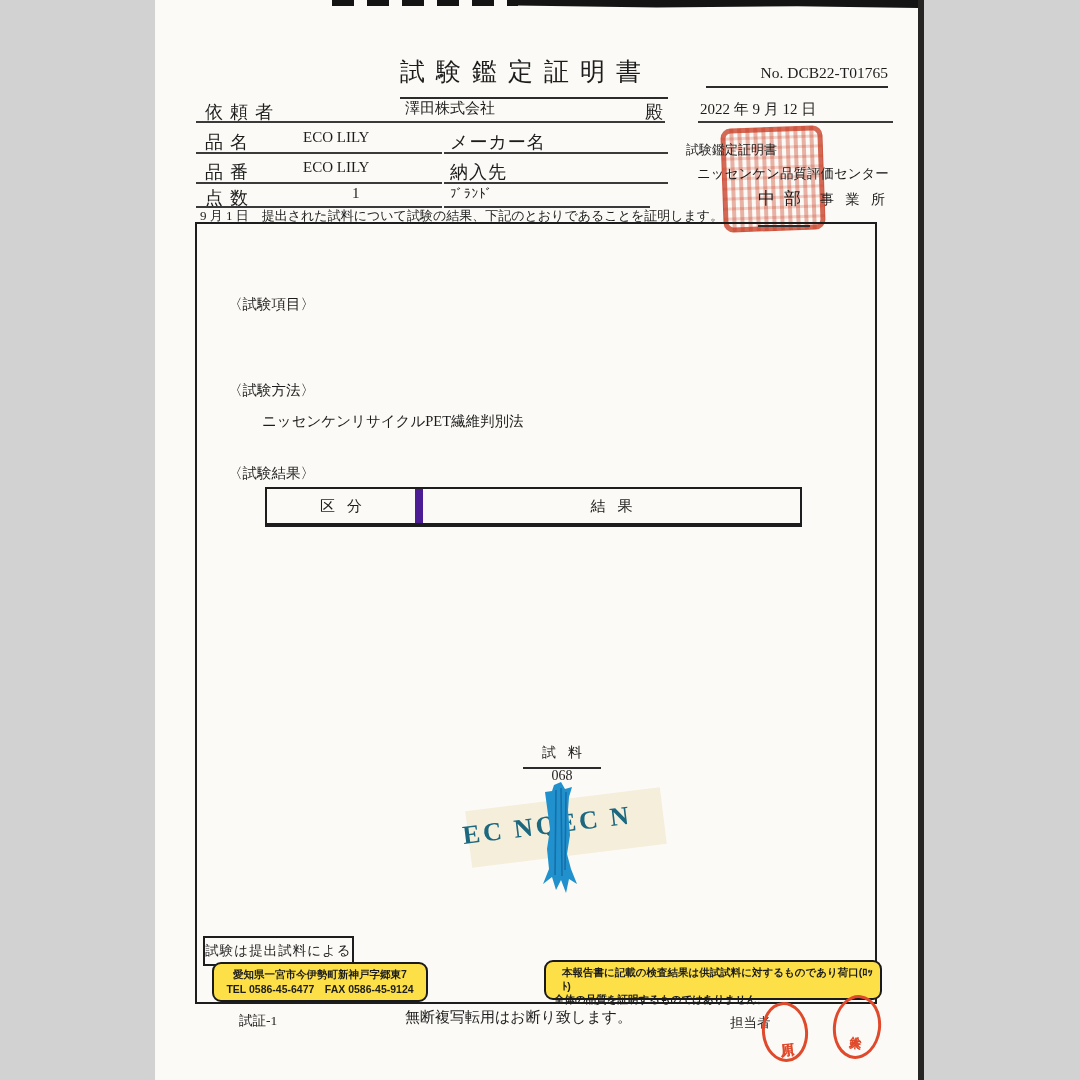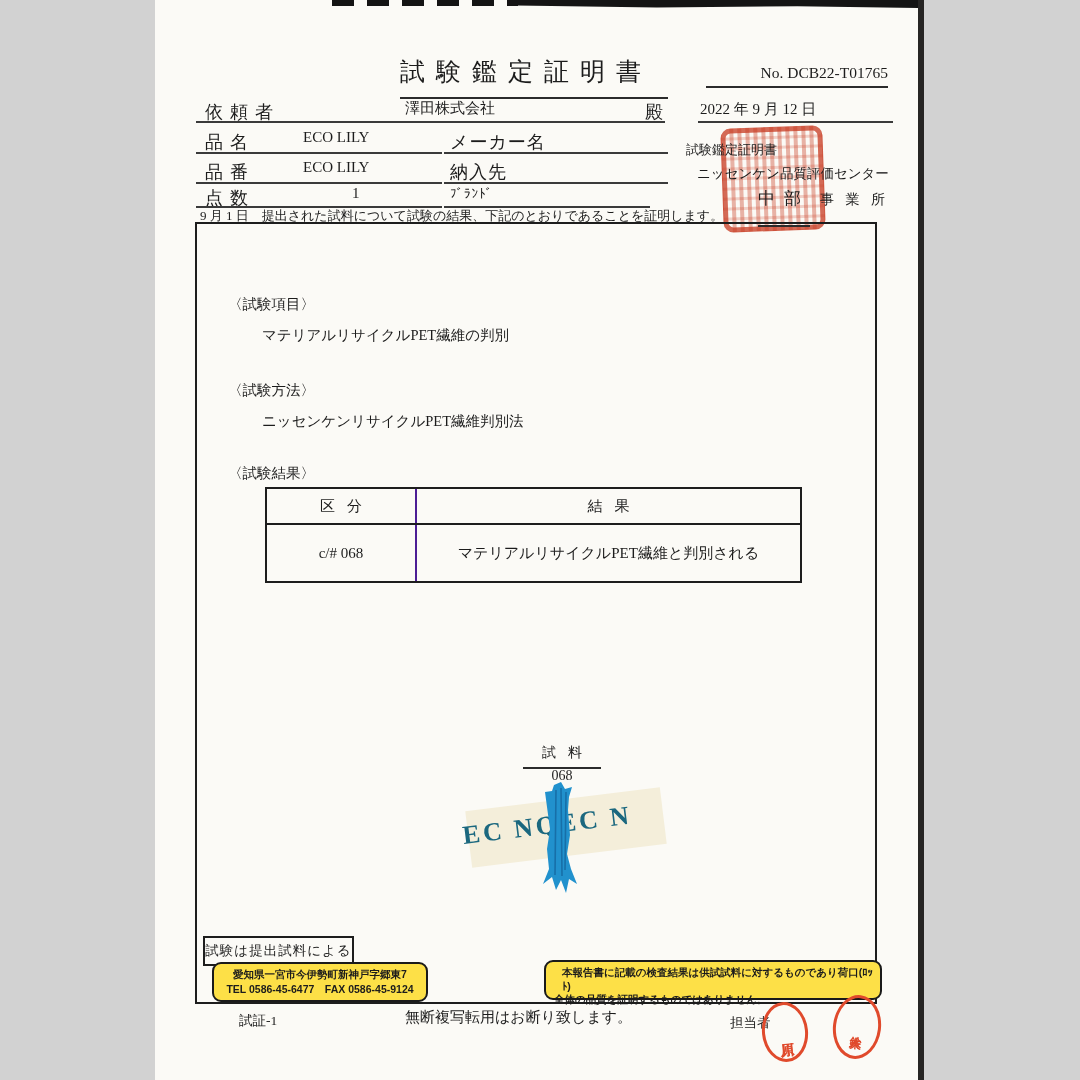--- a/index.html
+++ b/index.html
@@ -32,21 +32,21 @@
     border-radius:10px;transform:rotate(-2deg);
     background:
       repeating-linear-gradient(90deg,transparent 0 4px,rgba(201,60,34,.38) 4px 8px),
       repeating-linear-gradient(0deg,transparent 0 7px,rgba(201,60,34,.22) 7px 10px);}
   .content-box{left:195px;top:222px;width:678px;height:778px;border:2px solid #1d1d1d;}
   .sec-label{font-size:14.5px;}
   .sec-value{font-size:14.5px;}
   .rtable{left:265px;top:487px;width:533px;border:2px solid #1d1d1d;background:#fbfaf6;}
   .rtable .hdr{display:flex;border-bottom:2px solid #1d1d1d;height:34px;}
   .rtable .row{display:flex;height:56px;}
-  .rtable .c1{width:148px;border-right:2px solid #4c1d95;display:flex;align-items:center;justify-content:center;}
+  .rtable .c1{width:148px;border-right:8px solid #4c1d95;display:flex;align-items:center;justify-content:center;}
   .rtable .c2{flex:1;display:flex;align-items:center;justify-content:center;}
   .rtable .hdr div{font-size:15px;letter-spacing:12px;text-indent:12px;}
   .rtable .row div{font-size:15px;}
   .sample-label{left:523px;top:744px;width:78px;text-align:center;font-size:14px;letter-spacing:12px;
     text-indent:12px;border-bottom:2px solid #2b2b2b;padding-bottom:5px;}
   .sample-number{left:523px;top:768px;width:78px;text-align:center;font-size:14px;}
   .band{left:468px;top:799px;width:196px;height:57px;background:#f4eeda;transform:rotate(-7deg);}
   .watermark{left:462px;top:807px;width:230px;font-size:26px;color:#1b687f;letter-spacing:3px;
     transform:rotate(-7deg);font-weight:bold;font-family:"Liberation Serif",serif;}
   .yarn{left:528px;top:780px;}
@@ -111,35 +111,30 @@
 
   <div class="abs seal"></div>
   <div class="abs org-type" style="left:686px;top:141px;">試験鑑定証明書</div>
   <div class="abs org-name" style="left:697px;top:165px;">ニッセンケン品質評価センター</div>
   <div class="abs org-branch" style="left:758px;top:187px;">中部</div>
   <div class="abs org-suffix" style="left:820px;top:191px;">事 業 所</div>
 
   <div class="abs content-box"></div>
 
   <div class="abs sec-label" style="left:228px;top:295px;">〈試験項目〉</div>
-  <div class="abs sec-value" style="left:262px;top:326px;">マテリアルリサイクルPET繊維の判別</div>
 
   <div class="abs sec-label" style="left:228px;top:381px;">〈試験方法〉</div>
   <div class="abs sec-value" style="left:262px;top:412px;">ニッセンケンリサイクルPET繊維判別法</div>
 
   <div class="abs sec-label" style="left:228px;top:464px;">〈試験結果〉</div>
 
   <div class="abs rtable">
     <div class="hdr">
       <div class="c1">区分</div>
       <div class="c2">結果</div>
-    </div>
-    <div class="row">
-      <div class="c1">c/# 068</div>
-      <div class="c2">マテリアルリサイクルPET繊維と判別される</div>
     </div>
   </div>
 
   <div class="abs sample-label">試料</div>
   <div class="abs sample-number">068</div>
   <div class="abs band"></div>
   <div class="abs watermark">EC NQEC N</div>
   <div class="abs yarn">
     <svg width="62" height="115" viewBox="0 0 62 115">
       <path d="M26 5 L33 2 L37 9 L44 7 L41 17 L40 30 L42 55 L39 74 L43 89 L49 104 L41 99 L38 113 L33 100 L28 110 L24 97 L15 104 L21 89 L19 69 L22 49 L19 27 L17 12 L24 11 Z" fill="#2191cd"></path>

